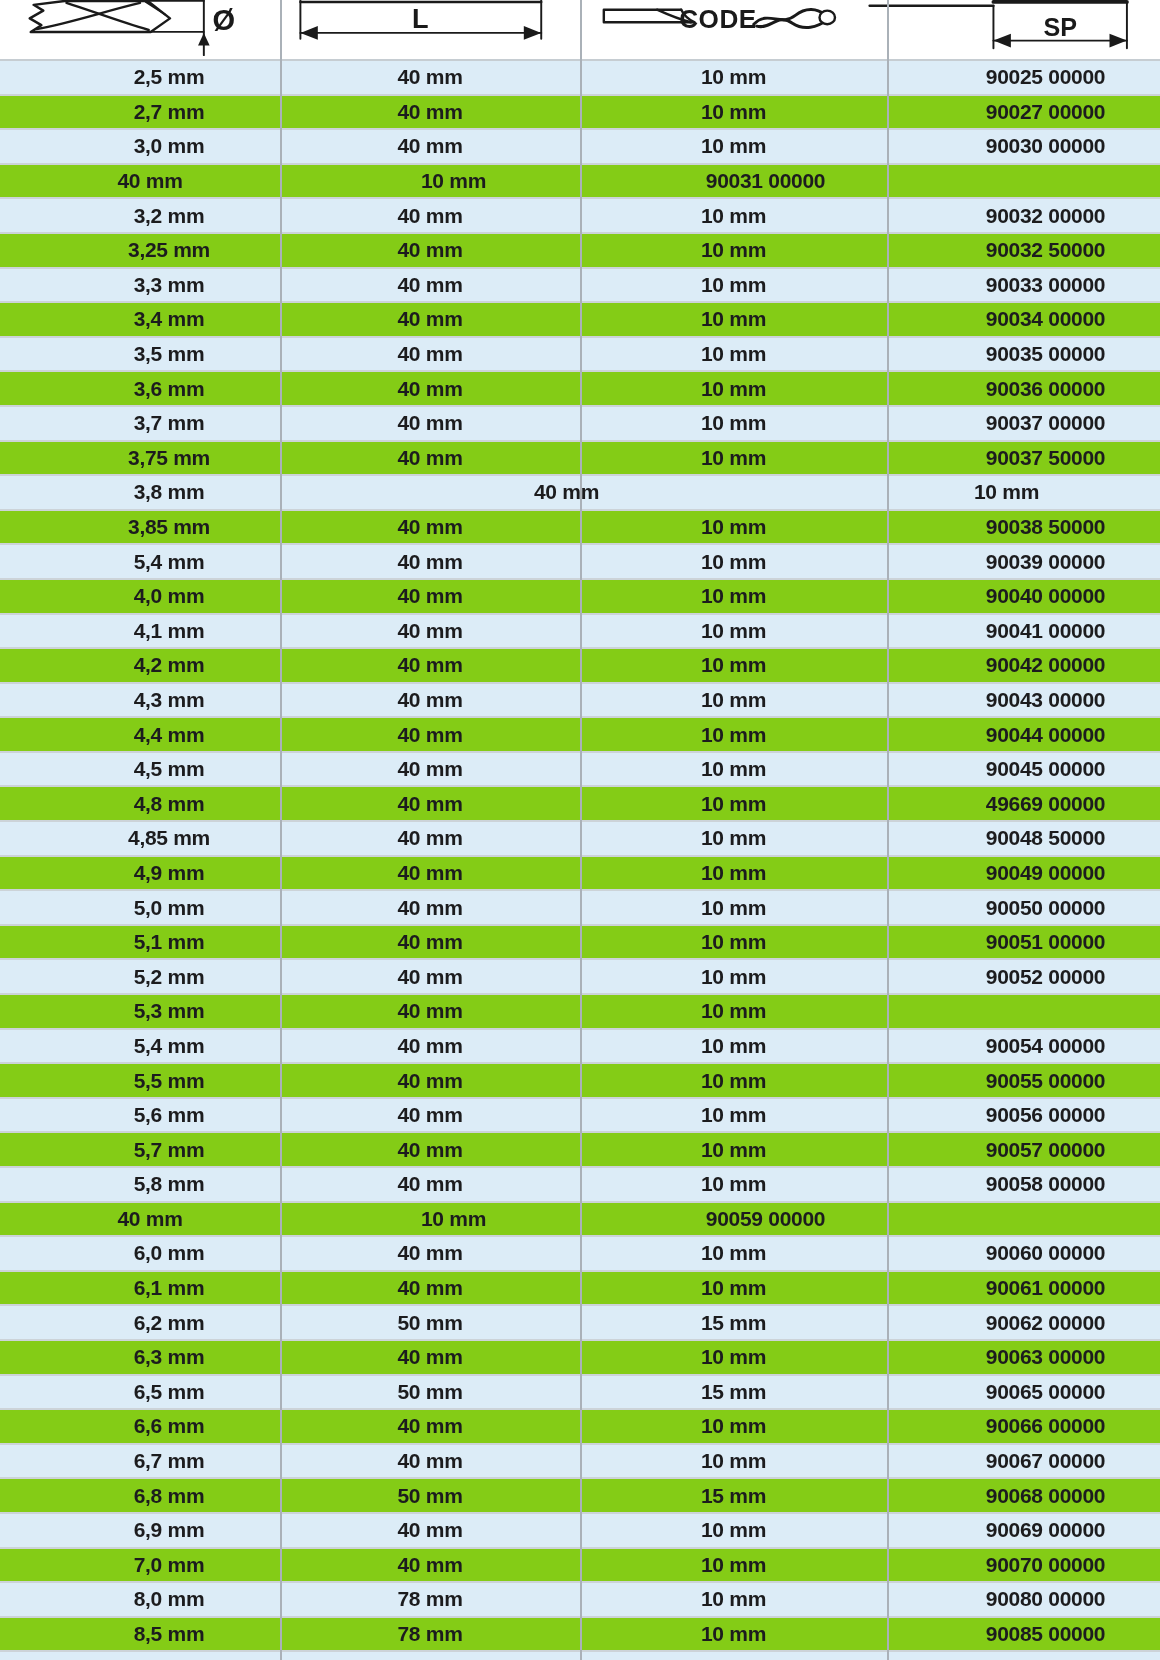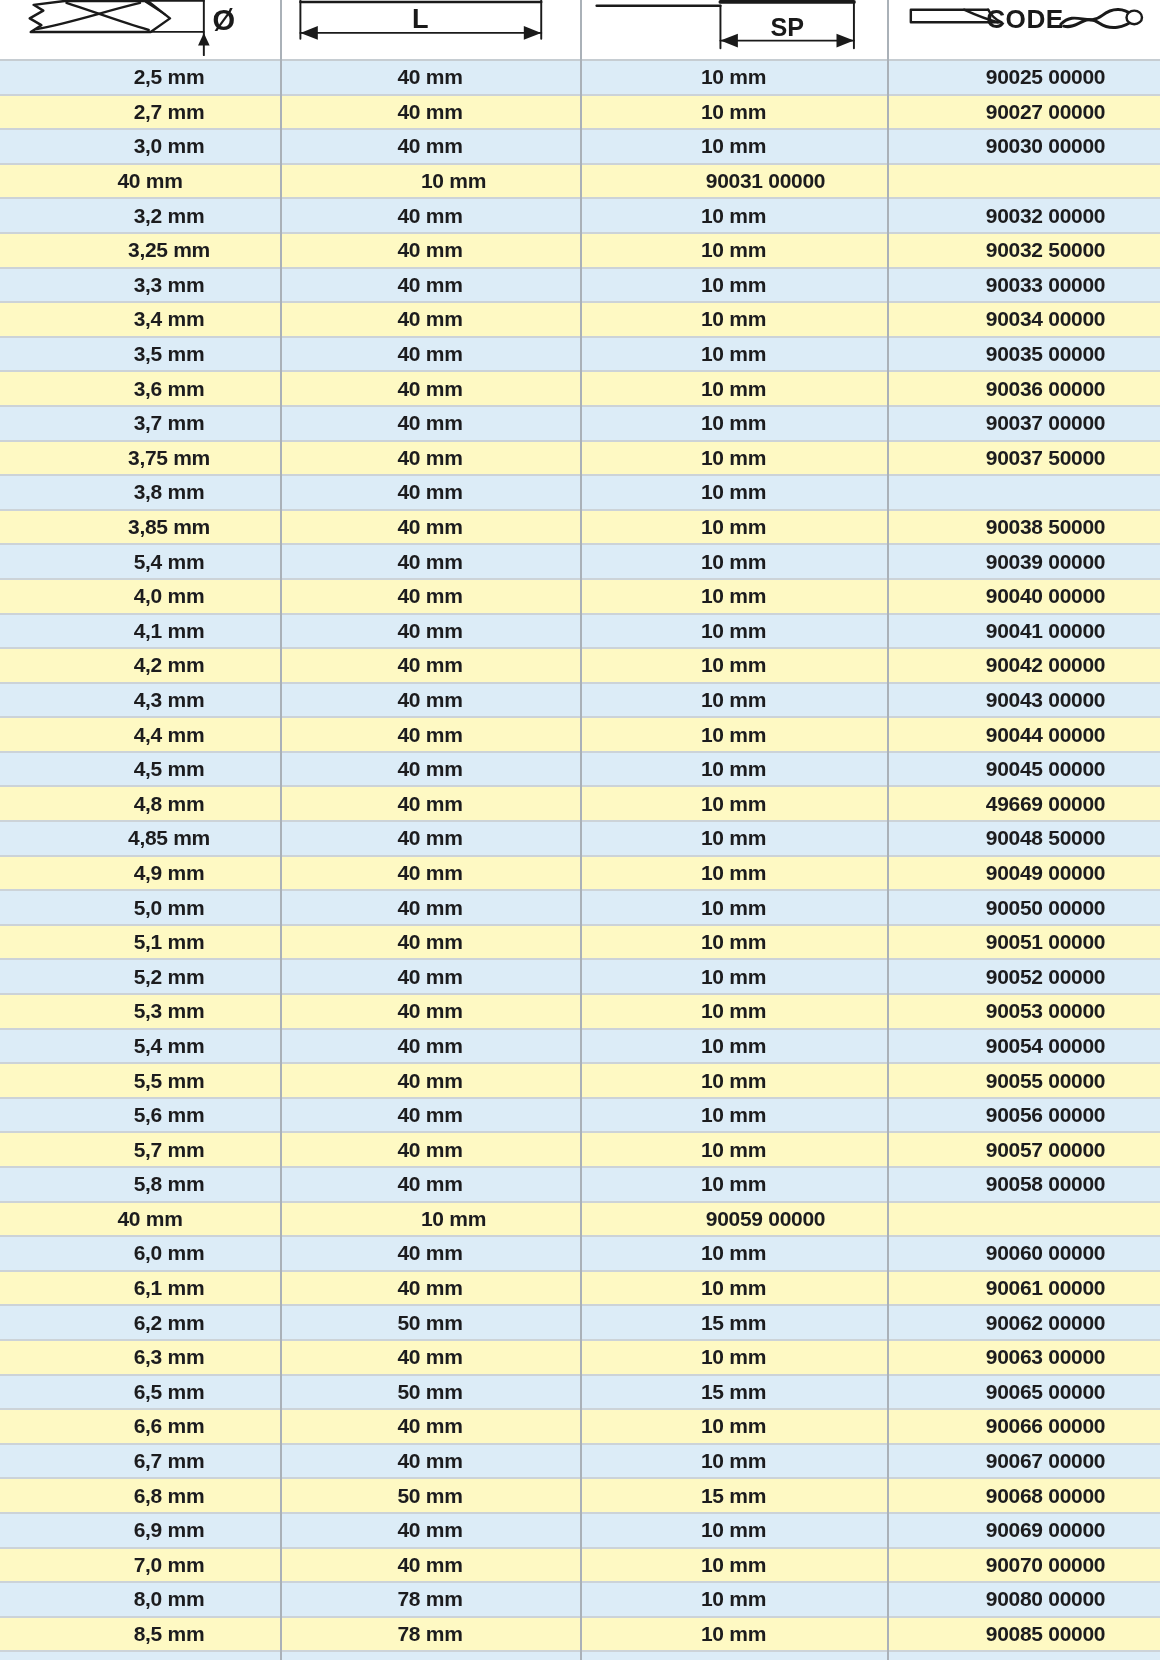--- a/index.html
+++ b/index.html
@@ -19,22 +19,22 @@
   }
   .th{position:relative;height:100%;}
   .c1{width:280px;} .c2{width:300px;} .c3{width:307px;} .c4{width:273px;}
   .th svg{display:block;width:100%;height:100%;}
 
   .tbody{display:flex;flex-direction:column;height:1599px;position:relative;z-index:1;}
   .row{
     display:flex;height:34.6px;flex:none;box-sizing:border-box;
     border-bottom:2px solid #ccd3d8;
   }
-  .row.alt{background:#dcecf7;}
-  .row.base{background:#fef9c3;}
+  .row.alt{background:#dcecf7;justify-content:space-between;}
+  .row.base{background:#84cc16;}
   .cell{
     display:flex;align-items:center;justify-content:center;
     font-size:21px;font-weight:700;color:#1c1c1e;letter-spacing:-0.3px;
     box-sizing:border-box;height:100%;
   }
   .cell.c1{padding-left:58px;}
   .cell.c4{padding-left:44px;}
   .sliver{flex:1;background:#dcecf7;}
 
   .draw{stroke:#1a1a1a;fill:none;stroke-linecap:round;stroke-linejoin:round;}
@@ -72,44 +72,44 @@
         <path class="draw" stroke-width="2.5" d="M 16 2 H 265"></path>
         <path class="draw" stroke-width="2" d="M 16 0 V 40"></path>
         <path class="draw" stroke-width="2" d="M 265 0 V 40"></path>
         <path class="draw" stroke-width="2" d="M 16 34 H 265"></path>
         <polygon class="arr" points="16,34 34,27 34,41"></polygon>
         <polygon class="arr" points="265,34 247,27 247,41"></polygon>
         <text class="dimtext" x="140" y="29" font-size="28" text-anchor="middle">L</text>
       </svg>
     </div>
 
+    <div class="th c4">
+      <svg viewBox="0 0 273 61">
+        <path class="draw" stroke-width="2.5" d="M 112 23 L 20 23 L 20 10 L 100 10"></path>
+        <path class="draw" stroke-width="2.5" d="M 100 10 C 103 16 107 20 114 23"></path>
+        <path class="draw" stroke-width="2.5" d="M 75 10 C 86 15 98 20 110 23"></path>
+        <text class="dimtext" x="138" y="29" font-size="27" text-anchor="middle" style="font-weight:800;letter-spacing:0.5px">CODE</text>
+        <path class="draw" stroke-width="3" d="M 175 25 C 190 10 203 28 218 16 C 229 7 241 9 248 15"></path>
+        <path class="draw" stroke-width="3" d="M 178 27 C 193 31 199 13 215 24 C 227 32 241 28 250 21"></path>
+        <ellipse class="drawfill" stroke-width="2.5" cx="251" cy="18" rx="8" ry="7"></ellipse>
+      </svg>
+    </div>
+
     <div class="th c3">
       <svg viewBox="0 0 307 61">
         <path class="draw" stroke-width="2.5" d="M 12 6 H 140"></path>
         <path class="draw" stroke-width="4" d="M 140 2 H 278"></path>
         <path class="draw" stroke-width="2" d="M 140 6 V 50"></path>
         <path class="draw" stroke-width="2" d="M 278 2 V 50"></path>
         <path class="draw" stroke-width="2" d="M 140 42 H 278"></path>
         <polygon class="arr" points="140,42 158,35 158,49"></polygon>
         <polygon class="arr" points="278,42 260,35 260,49"></polygon>
         <text class="dimtext" x="209" y="37" font-size="26" text-anchor="middle">SP</text>
       </svg>
     </div>
-
-    <div class="th c4">
-      <svg viewBox="0 0 273 61">
-        <path class="draw" stroke-width="2.5" d="M 112 23 L 20 23 L 20 10 L 100 10"></path>
-        <path class="draw" stroke-width="2.5" d="M 100 10 C 103 16 107 20 114 23"></path>
-        <path class="draw" stroke-width="2.5" d="M 75 10 C 86 15 98 20 110 23"></path>
-        <text class="dimtext" x="138" y="29" font-size="27" text-anchor="middle" style="font-weight:800;letter-spacing:0.5px">CODE</text>
-        <path class="draw" stroke-width="3" d="M 175 25 C 190 10 203 28 218 16 C 229 7 241 9 248 15"></path>
-        <path class="draw" stroke-width="3" d="M 178 27 C 193 31 199 13 215 24 C 227 32 241 28 250 21"></path>
-        <ellipse class="drawfill" stroke-width="2.5" cx="251" cy="18" rx="8" ry="7"></ellipse>
-      </svg>
-    </div>
   </div>
 
   <div class="tbody">
 
     <div class="row alt">
     <div class="cell c1">2,5 mm</div>
     <div class="cell c2">40 mm</div>
     <div class="cell c3">10 mm</div>
     <div class="cell c4">90025 00000</div>
   </div>
@@ -264,21 +264,20 @@
       <div class="row alt">
     <div class="cell c1">5,2 mm</div>
     <div class="cell c2">40 mm</div>
     <div class="cell c3">10 mm</div>
     <div class="cell c4">90052 00000</div>
   </div>
       <div class="row base">
     <div class="cell c1">5,3 mm</div>
     <div class="cell c2">40 mm</div>
     <div class="cell c3">10 mm</div>
-    <div class="cell c4">90053 00000</div>
   </div>
       <div class="row alt">
     <div class="cell c1">5,4 mm</div>
     <div class="cell c2">40 mm</div>
     <div class="cell c3">10 mm</div>
     <div class="cell c4">90054 00000</div>
   </div>
       <div class="row base">
     <div class="cell c1">5,5 mm</div>
     <div class="cell c2">40 mm</div>

